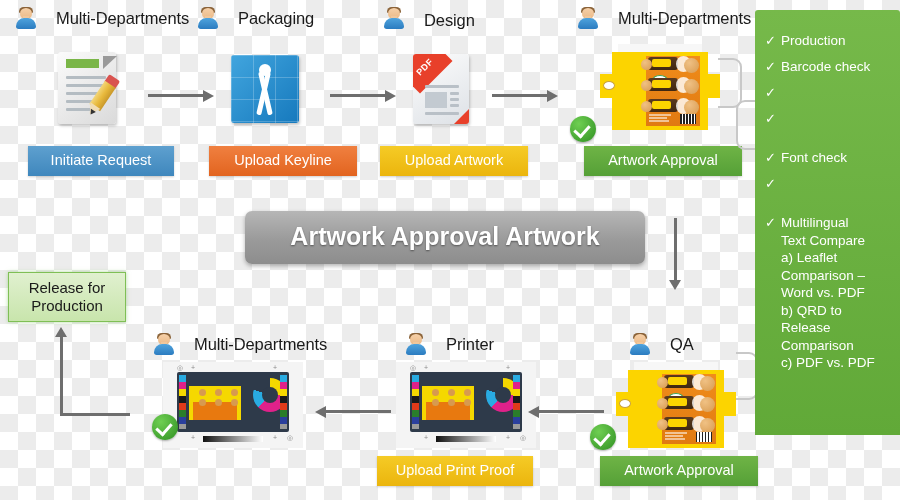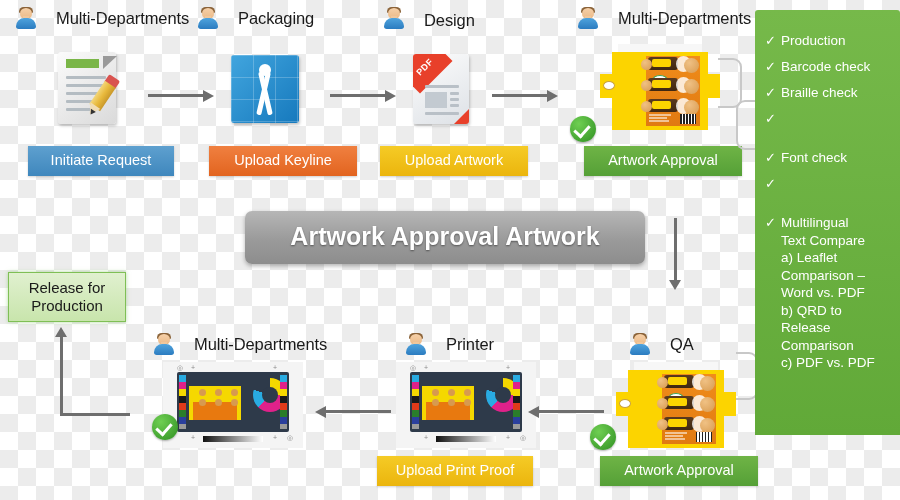--- a/index.html
+++ b/index.html
@@ -478,21 +478,20 @@
       <li>
         <span class="tick">✓</span>
         <span class="ptxt">Production</span>
       </li>
       <li>
         <span class="tick">✓</span>
         <span class="ptxt">Barcode check</span>
       </li>
       <li>
         <span class="tick">✓</span>
-        <span class="ptxt">Braille check</span>
       </li>
       <li>
         <span class="tick">✓</span>
       </li>
     </ul>
     <ul style="margin-top:22px;">
       <li>
         <span class="tick">✓</span>
         <span class="ptxt">Font check</span>
       </li>

